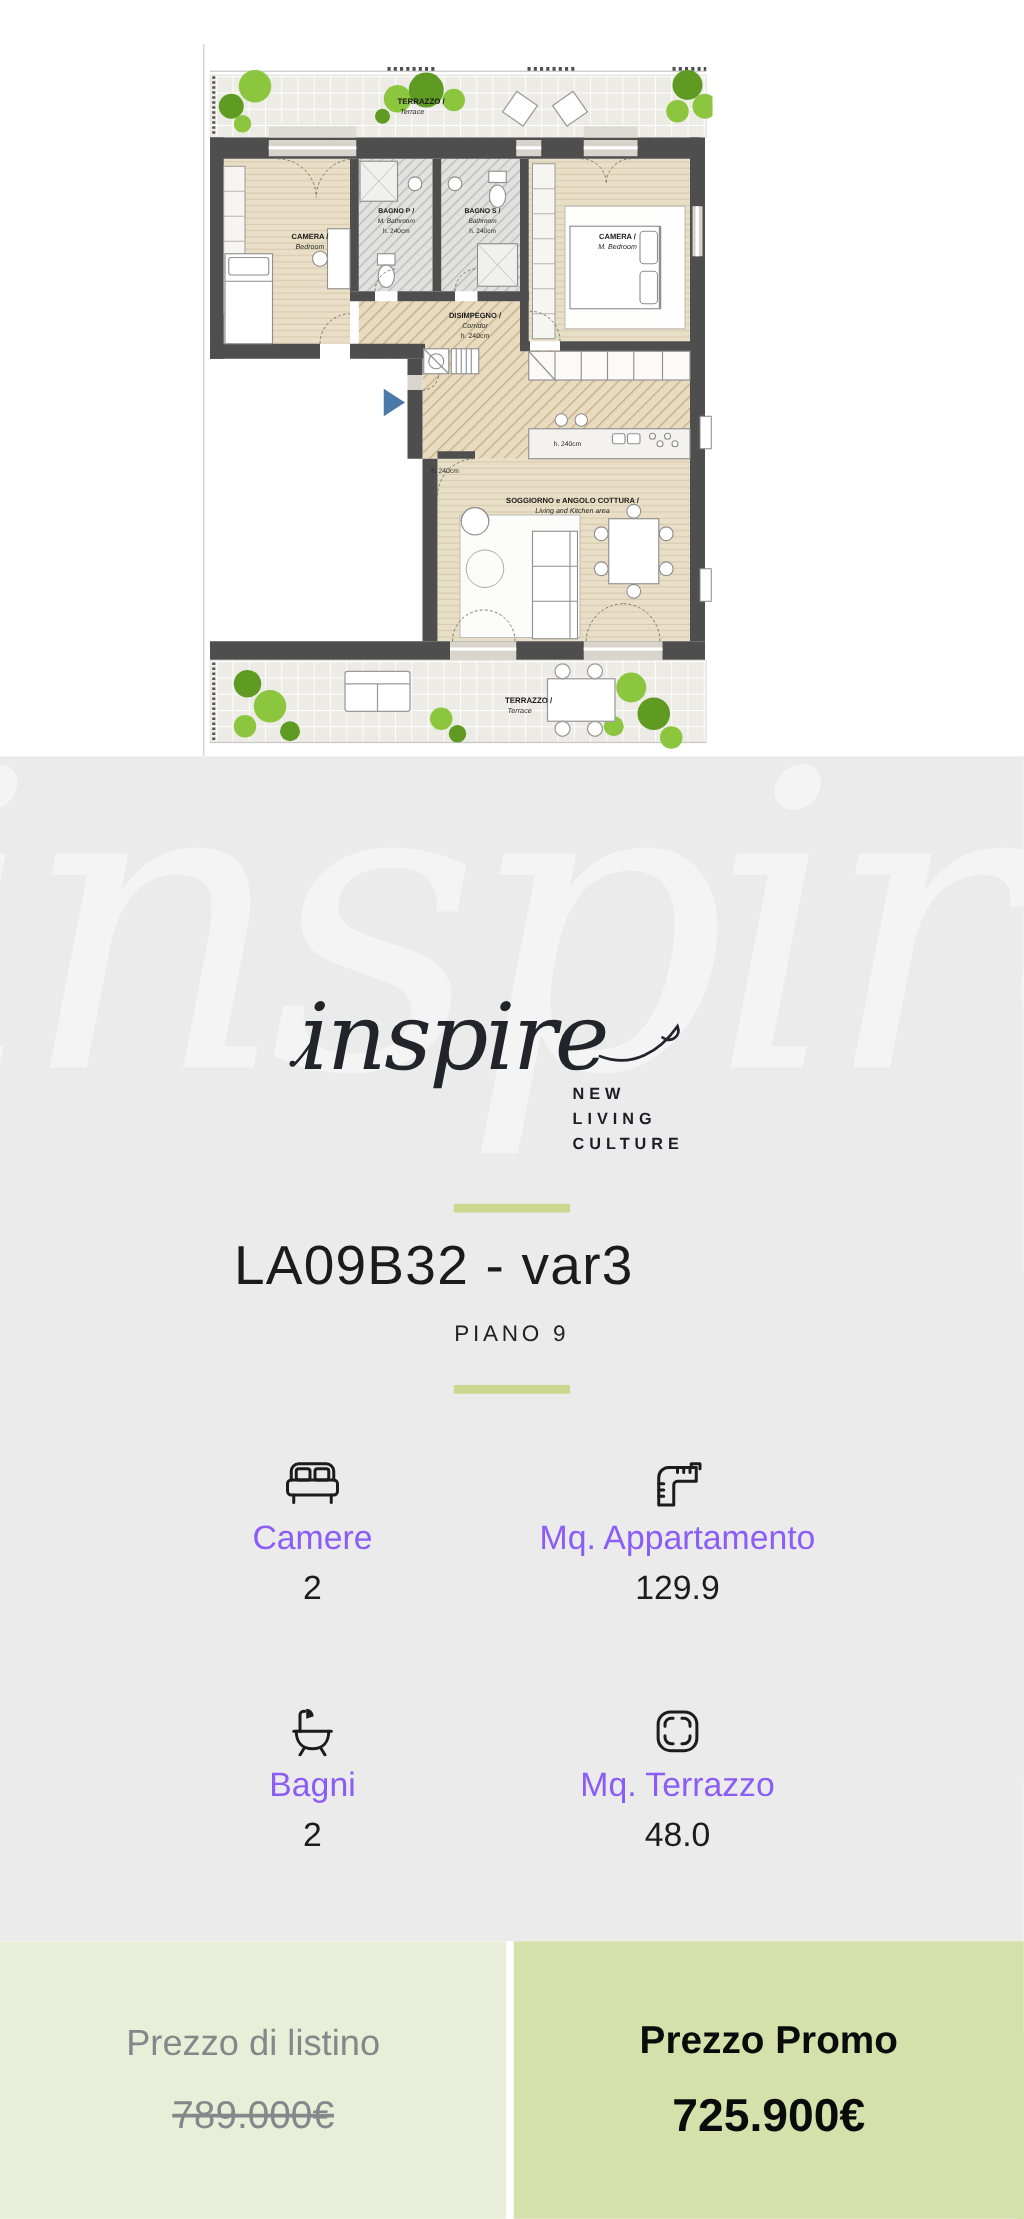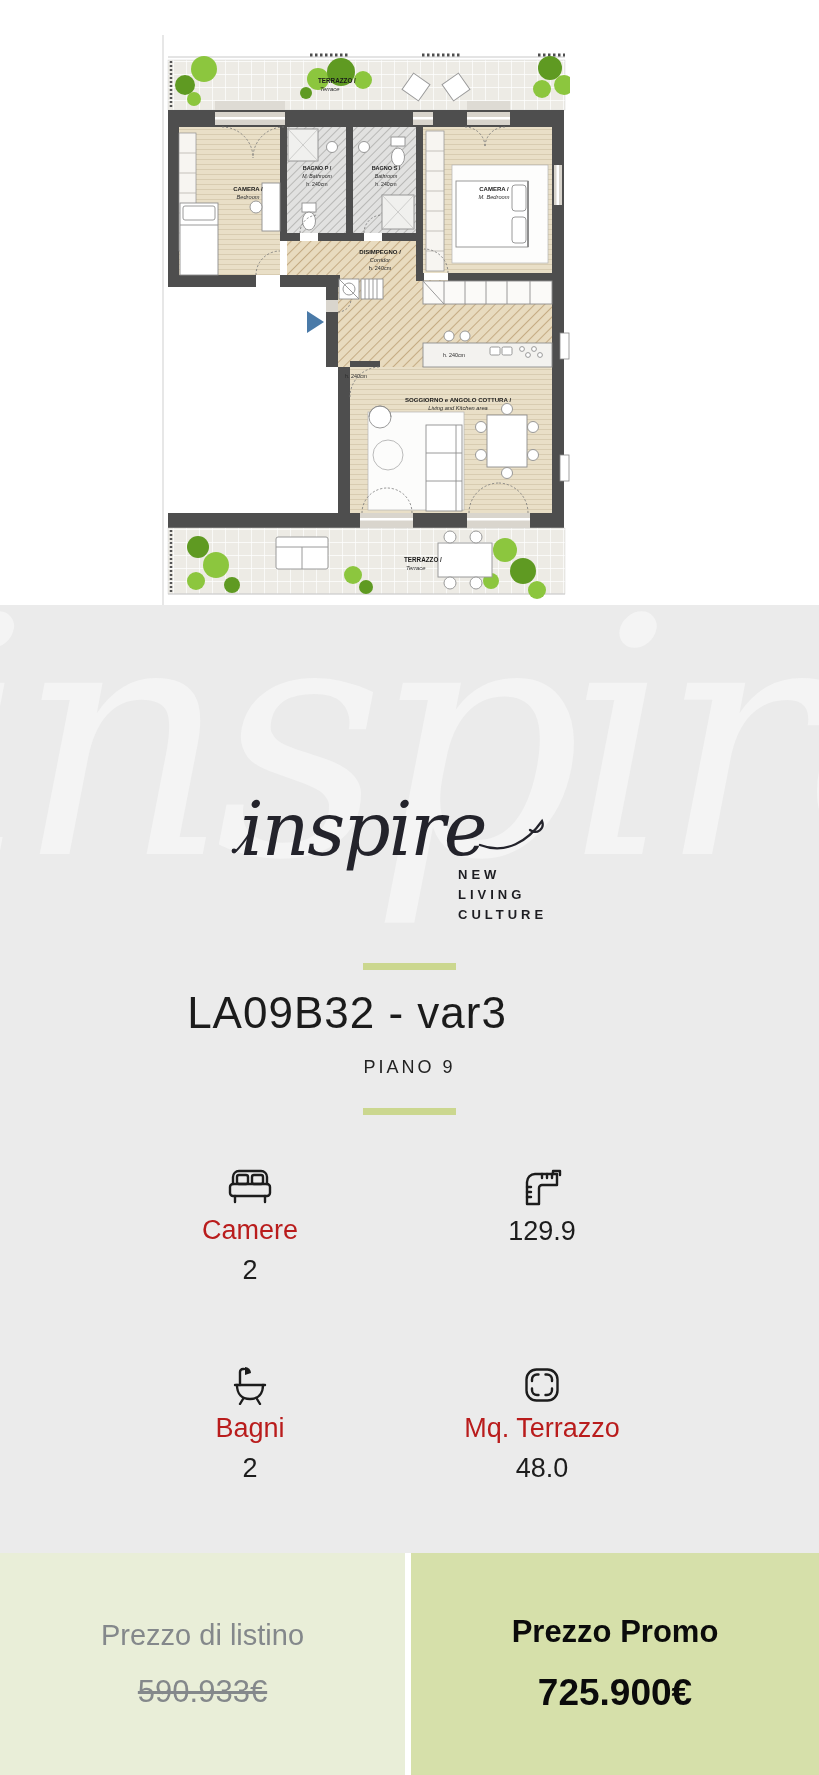--- a/index.html
+++ b/index.html
@@ -24,21 +24,21 @@
   .divider{position:absolute;left:363px;width:93px;height:7px;background:#cbd78f;}
   .d1{top:358px;} .d2{top:503px;}
   .page-title{position:absolute;top:383px;left:0;width:694px;margin:0;text-align:center;
               font-size:44px;font-weight:500;letter-spacing:1px;color:#1b1b1b;}
   .floor-label{position:absolute;top:452px;left:0;width:819px;text-align:center;
                font-size:18px;letter-spacing:3px;color:#222;}
   .stats{position:absolute;top:560px;left:104px;width:584px;display:grid;
          grid-template-columns:292px 292px;grid-auto-rows:198px;}
   .stat{display:flex;flex-direction:column;align-items:center;}
   .stat .ic{height:42px;display:flex;align-items:flex-end;}
-  .stat .lbl{margin-top:8px;font-size:27px;color:#b91c1c;}
+  .stat .lbl{margin-top:8px;font-size:27px;color:#8b5cf6;}
   .stat .val{margin-top:9px;font-size:27px;color:#1c1c1c;}
   .stat svg{stroke:#1c1c1c;fill:none;stroke-width:2.4;stroke-linecap:round;stroke-linejoin:round;}
 
   
   .price-row{position:absolute;left:0;top:1553px;width:819px;height:222px;display:flex;background:#fff;}
   .price{display:flex;flex-direction:column;align-items:center;justify-content:center;gap:22px;}
   .price-list{width:405px;background:#e9eed8;}
   .price-gap{width:6px;background:#fff;}
   .price-promo{flex:1;background:#d6e0aa;}
   .price-list .plabel{font-size:29px;color:#84888b;}
@@ -321,20 +321,21 @@
     </div>
     <div class="stat">
       <div class="ic">
         <svg width="44" height="40" viewBox="0 0 44 40">
           <path d="M7,37 V15 a8,8 0 0 1 8,-8 h22 v11 h-15 a3,3 0 0 0 -3,3 v16 z"></path>
           <path d="M7,20 h4 M7,25 h4 M7,30 h4"></path>
           <path d="M22,7 v4 M27,7 v4 M32,7 v4"></path>
           <path d="M33,7 v-3 h7 v4"></path>
         </svg>
       </div>
+      <div class="lbl">Mq. Appartamento</div>
       <div class="val">129.9</div>
     </div>
     <div class="stat">
       <div class="ic">
         <svg width="46" height="42" viewBox="0 0 46 42">
           <path d="M8,22 h30"></path>
           <path d="M10,22 c0,9 5,14 13,14 c8,0 13,-5 13,-14"></path>
           <path d="M16,36 l-3,5 M30,36 l3,5"></path>
           <path d="M13,22 V9 a3,3 0 0 1 3,-3 h1"></path>
           <path d="M18,4 a6,6 0 0 1 6,6 l-6,2 z" fill="#1c1c1c" stroke="none"></path>
@@ -355,20 +356,20 @@
       </div>
       <div class="lbl">Mq. Terrazzo</div>
       <div class="val">48.0</div>
     </div>
   </div>
 </div>
 
 <div class="price-row">
   <div class="price price-list">
     <div class="plabel">Prezzo di listino</div>
-    <div class="pvalue">590.933€</div>
+    <div class="pvalue">789.000€</div>
   </div>
   <div class="price-gap"></div>
   <div class="price price-promo">
     <div class="plabel">Prezzo Promo</div>
     <div class="pvalue">725.900€</div>
   </div>
 </div>
 
 </body></html>

